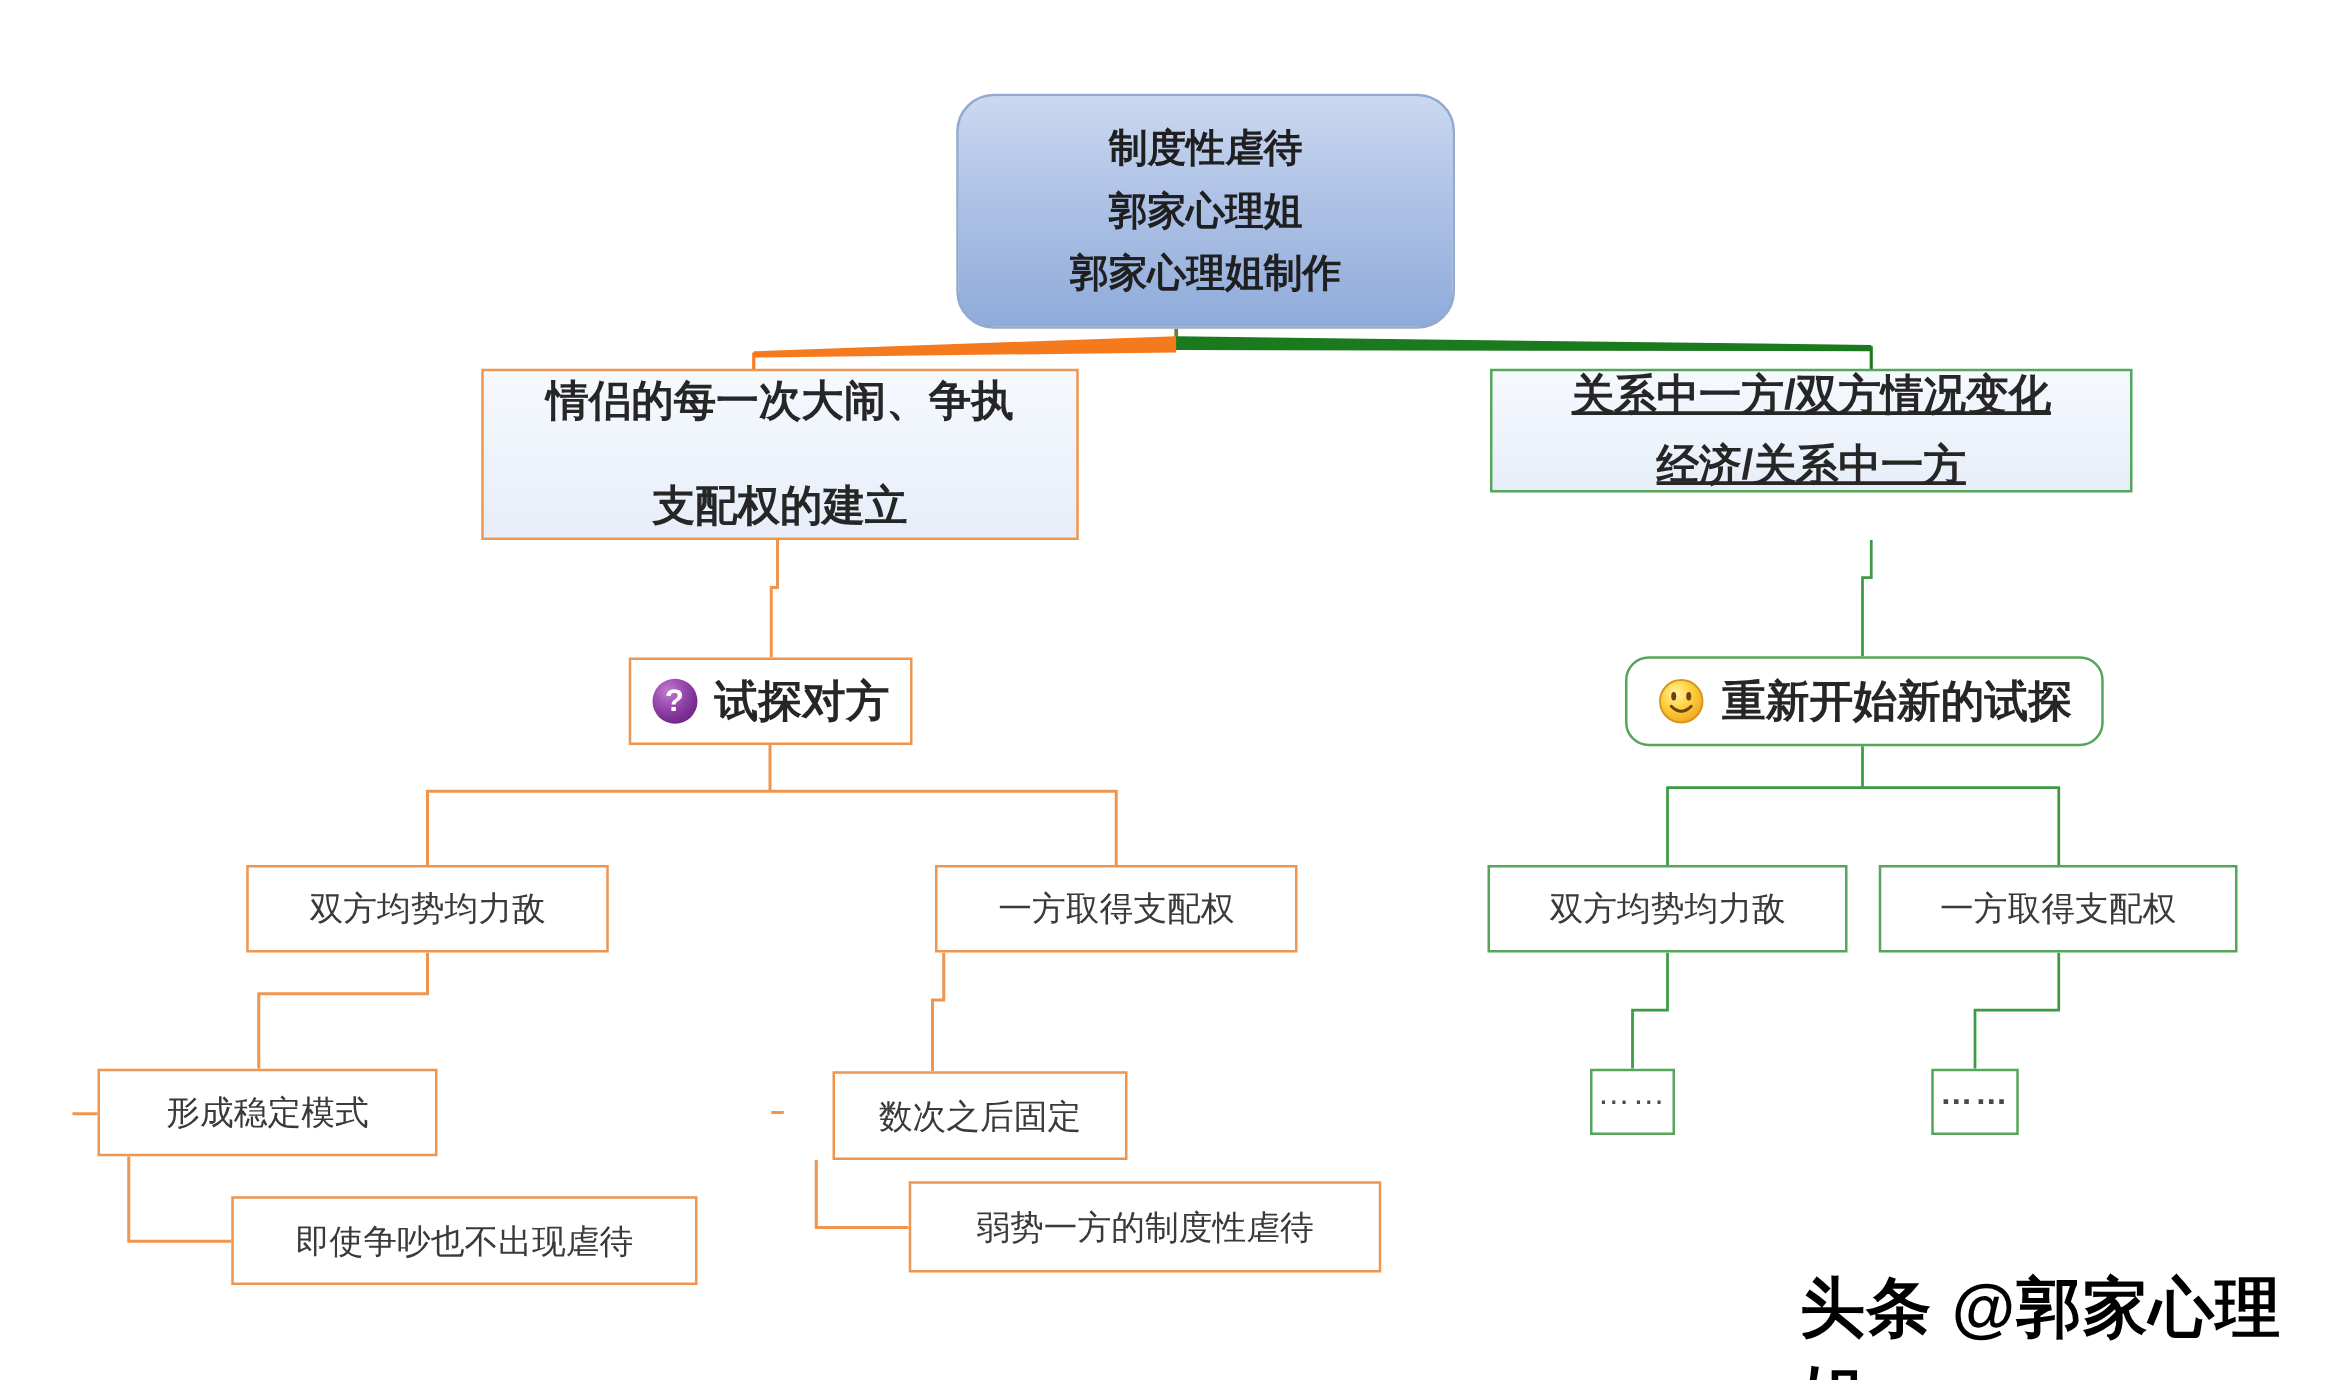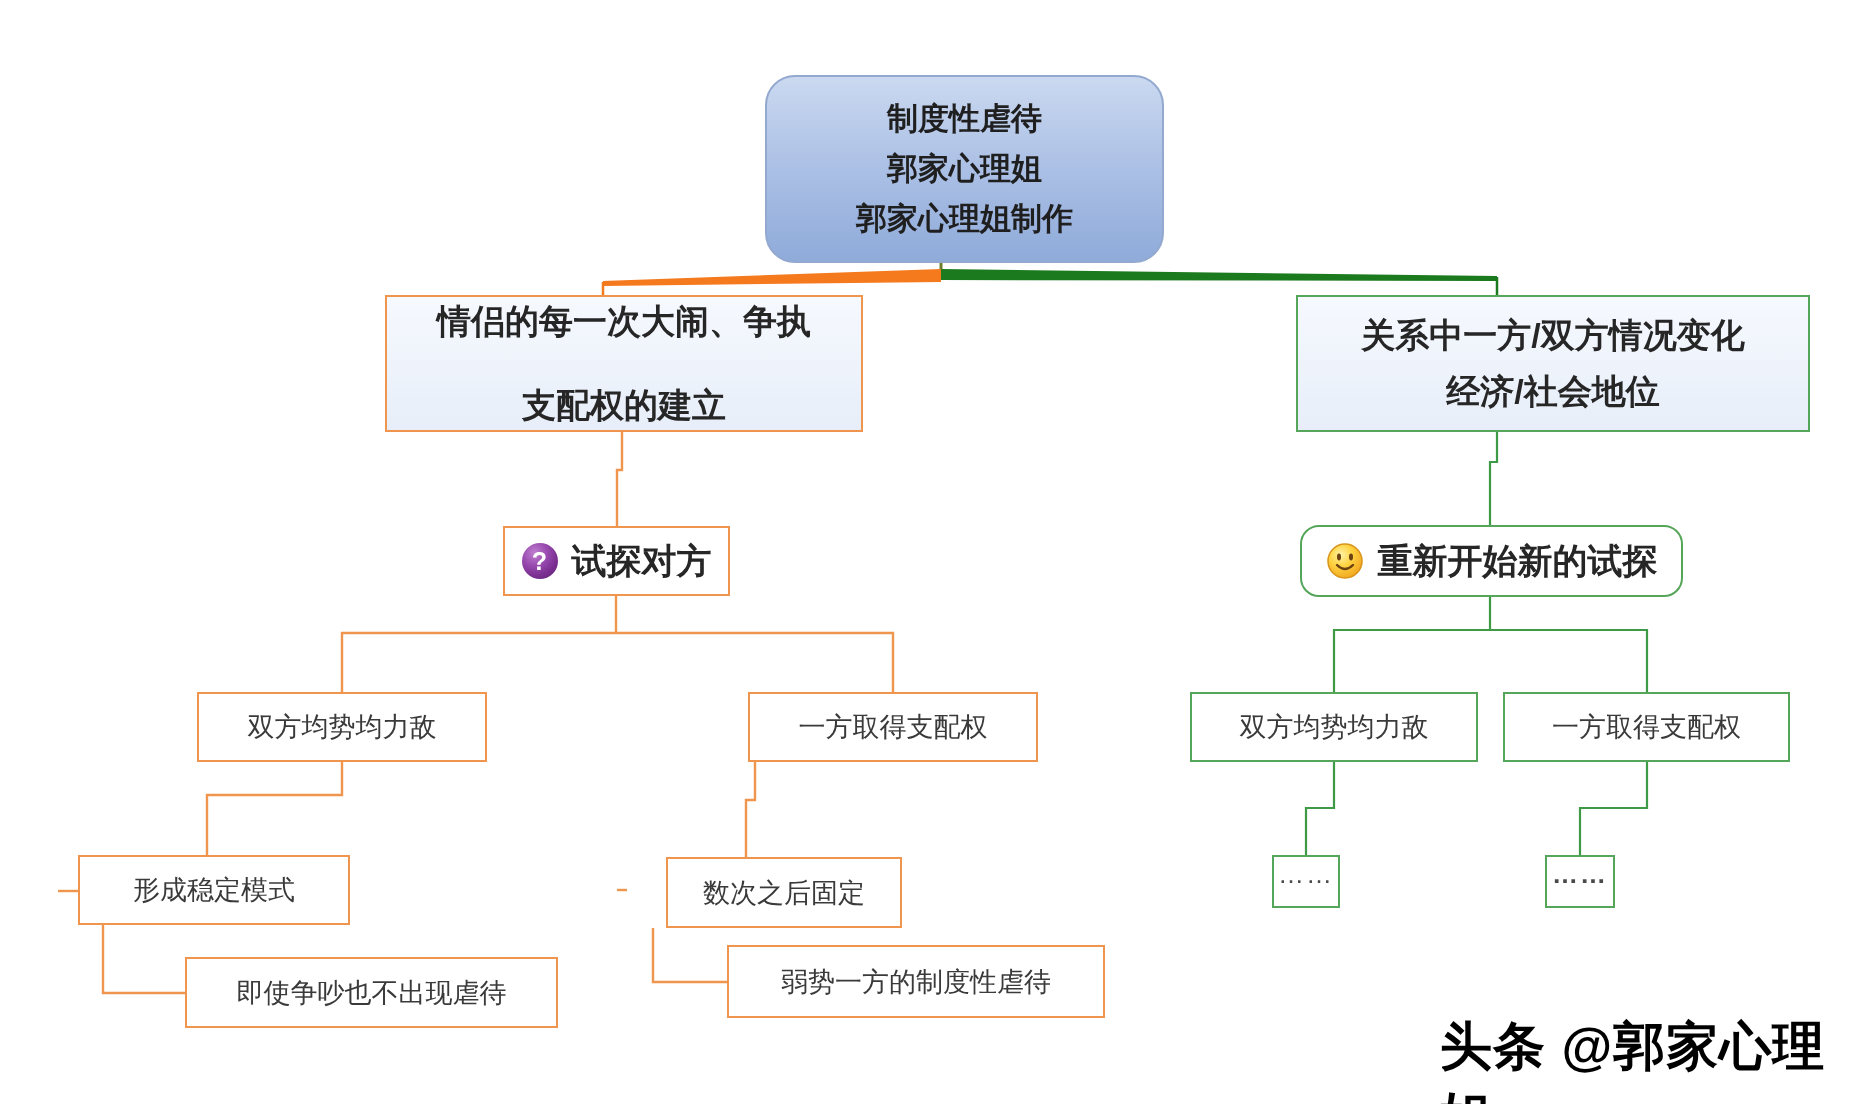--- a/index.html
+++ b/index.html
@@ -83,23 +83,23 @@
     <span>制度性虐待</span>
     <span>郭家心理姐</span>
     <span>郭家心理姐制作</span>
   </div>
 
   <div class="node topic" style="left:385px;top:295px;width:478px;height:137px;gap:28px;">
     <span>情侣的每一次大闹、争执</span>
     <span>支配权的建立</span>
   </div>
 
-  <div class="node topic green" style="left:1296px;top:295px;width:514px;height:137px;">
+  <div class="node topic green" style="left:1192px;top:295px;width:514px;height:99px;text-decoration:underline;">
     <span>关系中一方/双方情况变化</span>
-    <span>经济/社会地位</span>
+    <span>经济/关系中一方</span>
   </div>
 
   <div class="node lvl2" style="left:503px;top:526px;width:227px;height:70px;">
     <span class="qicon">?</span>
     <span>试探对方</span>
   </div>
 
   <div class="node lvl2 green" style="left:1300px;top:525px;width:383px;height:72px;border-radius:19px;">
     <svg width="38" height="38" viewBox="0 0 38 38">
       <defs>

